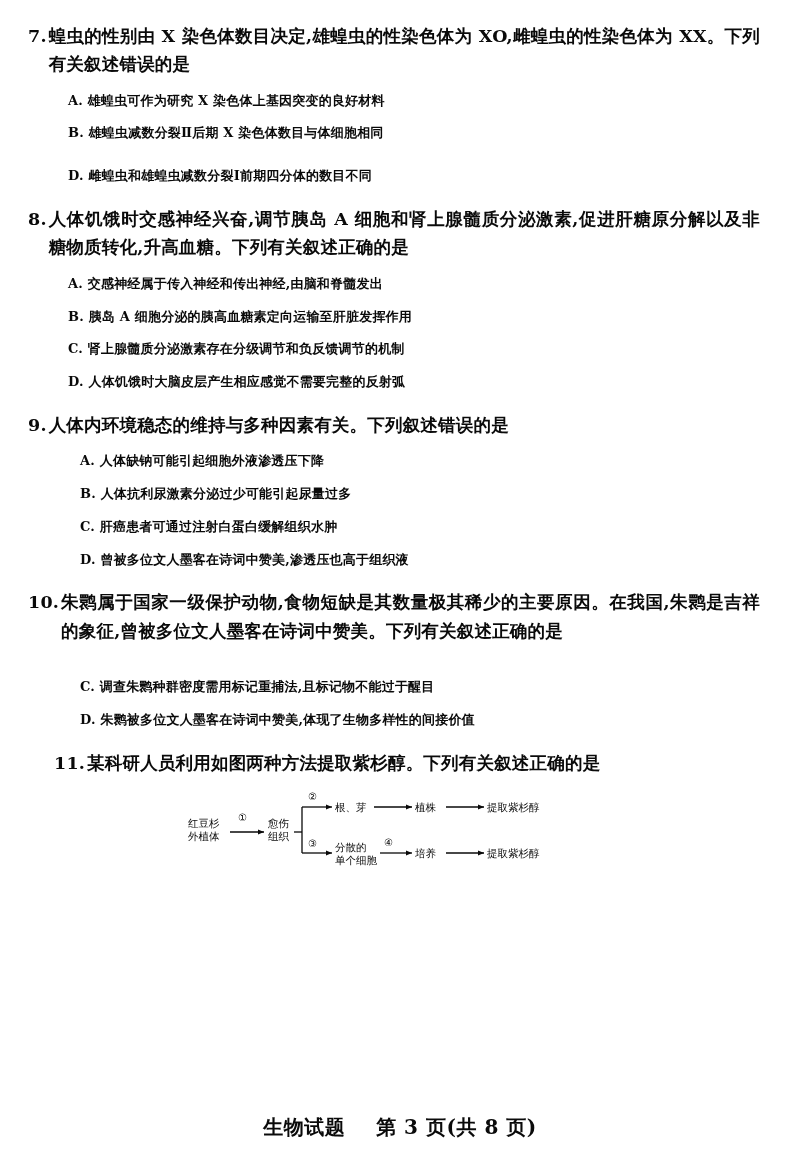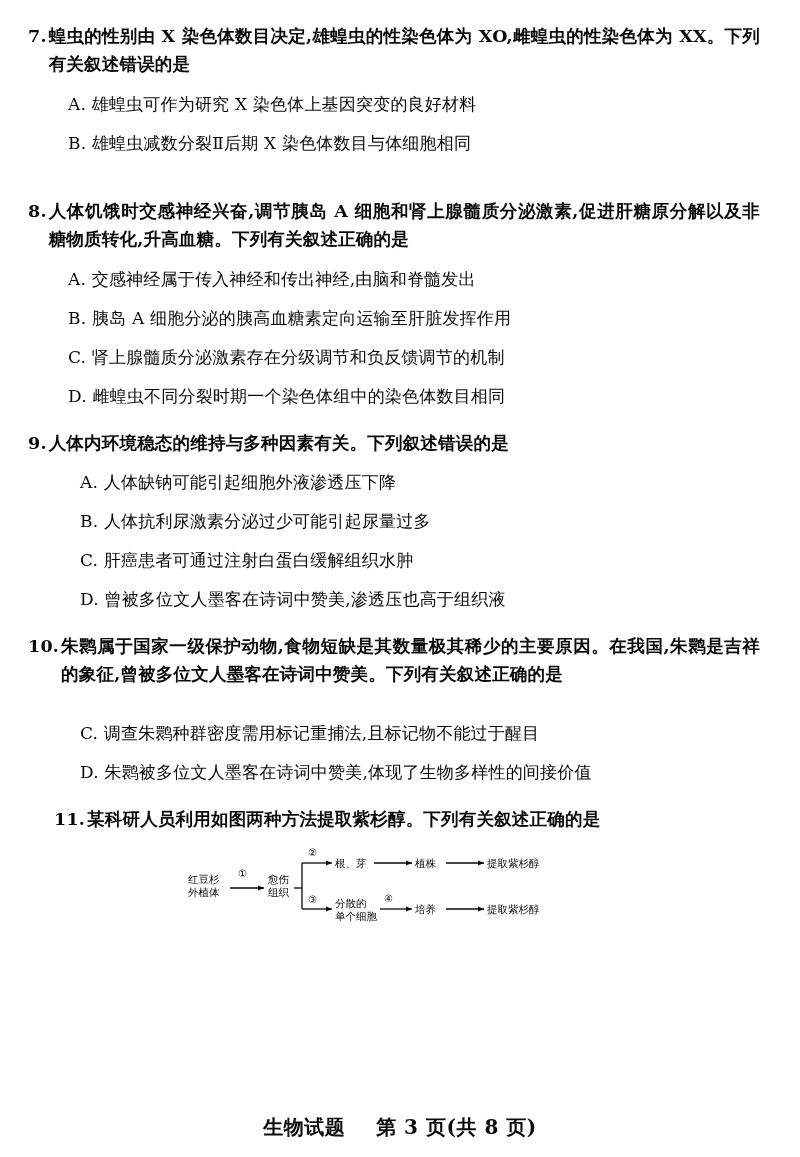--- a/index.html
+++ b/index.html
@@ -44,23 +44,23 @@
   .q-text {
     flex: 1 1 auto;
     font-weight: 700;
     text-align: justify;
     text-justify: inter-character;
   }
   .options {
     margin-top: 2px;
   }
   .option {
-    font-size: 17px;
+    font-size: 13px;
     line-height: 1.60;
-    font-weight: 400;
+    font-weight: 700;
     margin: 0 0 2px 0;
     padding-left: 26px;
     letter-spacing: 0.2px;
   }
   .option.indent-wide {
     padding-left: 40px;
   }
   .option.indent-xwide {
     padding-left: 52px;
   }
@@ -105,39 +105,40 @@
         <span class="q-num">7.</span>
         <span class="q-text">蝗虫的性别由 X 染色体数目决定,雄蝗虫的性染色体为 XO,雌蝗虫的性染色体为 XX。下列有关叙述错误的是</span>
       </div>
       <div class="options">
         <div class="spacer-10"></div>
         <div class="option indent-wide">A. 雄蝗虫可作为研究 X 染色体上基因突变的良好材料</div>
         <div class="spacer-10"></div>
         <div class="option indent-wide">B. 雄蝗虫减数分裂Ⅱ后期 X 染色体数目与体细胞相同</div>
         <div class="spacer-10"></div>
         <div class="spacer-10"></div>
+        <div class="option indent-wide">D. 雌蝗虫和雄蝗虫减数分裂Ⅰ前期四分体的数目不同</div>
       </div>
     </div>
 
     <div class="spacer-14"></div>
 
     <div class="question">
       <div class="q-stem">
         <span class="q-num">8.</span>
         <span class="q-text">人体饥饿时交感神经兴奋,调节胰岛 A 细胞和肾上腺髓质分泌激素,促进肝糖原分解以及非糖物质转化,升高血糖。下列有关叙述正确的是</span>
       </div>
       <div class="options">
         <div class="spacer-10"></div>
         <div class="option indent-wide">A. 交感神经属于传入神经和传出神经,由脑和脊髓发出</div>
         <div class="spacer-10"></div>
         <div class="option indent-wide">B. 胰岛 A 细胞分泌的胰高血糖素定向运输至肝脏发挥作用</div>
         <div class="spacer-10"></div>
         <div class="option indent-wide">C. 肾上腺髓质分泌激素存在分级调节和负反馈调节的机制</div>
         <div class="spacer-10"></div>
-        <div class="option indent-wide">D. 雌蝗虫不同分裂时期一个染色体组中的染色体数目相同</div>
+        <div class="option indent-wide">D. 人体饥饿时大脑皮层产生相应感觉不需要完整的反射弧</div>
       </div>
     </div>
 
     <div class="spacer-14"></div>
 
     <div class="question">
       <div class="q-stem">
         <span class="q-num">9.</span>
         <span class="q-text">人体内环境稳态的维持与多种因素有关。下列叙述错误的是</span>
       </div>

